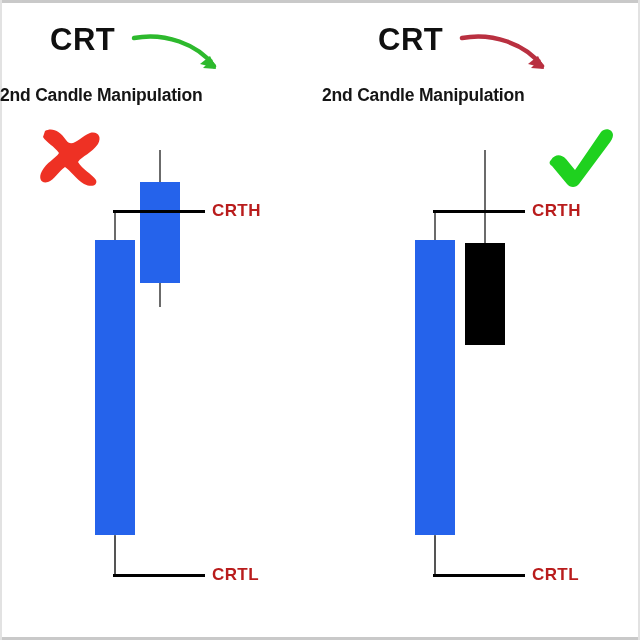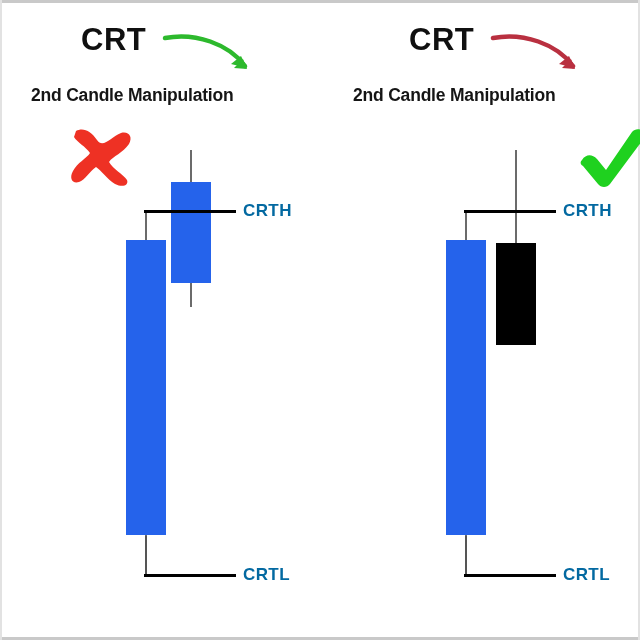--- a/index.html
+++ b/index.html
@@ -26,21 +26,20 @@
   .frame-top    { left: 0; top: 0;      width: 640px; height: 3px; }
   .frame-bottom { left: 0; bottom: 0;   width: 640px; height: 3px; }
   .frame-left   { left: 0; top: 0;      width: 2px;  height: 640px; background:#e2e2e2; }
   .frame-right  { right: 0; top: 0;     width: 2px;  height: 640px; background:#e2e2e2; }
 
   .panel {
     position: absolute;
     top: 0;
     width: 320px;
     height: 640px;
-    margin-left: 31px;
   }
   .panel-left  { left: 0; }
   .panel-right { left: 320px; }
 
   .crt-title {
     position: absolute;
     top: 22px;
     font-size: 31px;
     font-weight: 700;
     letter-spacing: 0.5px;
@@ -105,21 +104,21 @@
   }
   .level-tick {
     position: absolute;
     width: 2px;
     background: #555555;
   }
   .level-label {
     position: absolute;
     font-size: 17px;
     font-weight: 600;
-    color: #0369a1;
+    color: #b91c1c;
     letter-spacing: 0.4px;
     white-space: nowrap;
   }
 </style>
 </head>
 <body>
 
 <div id="canvas">
 
   <div class="frame-edge frame-top"></div>

